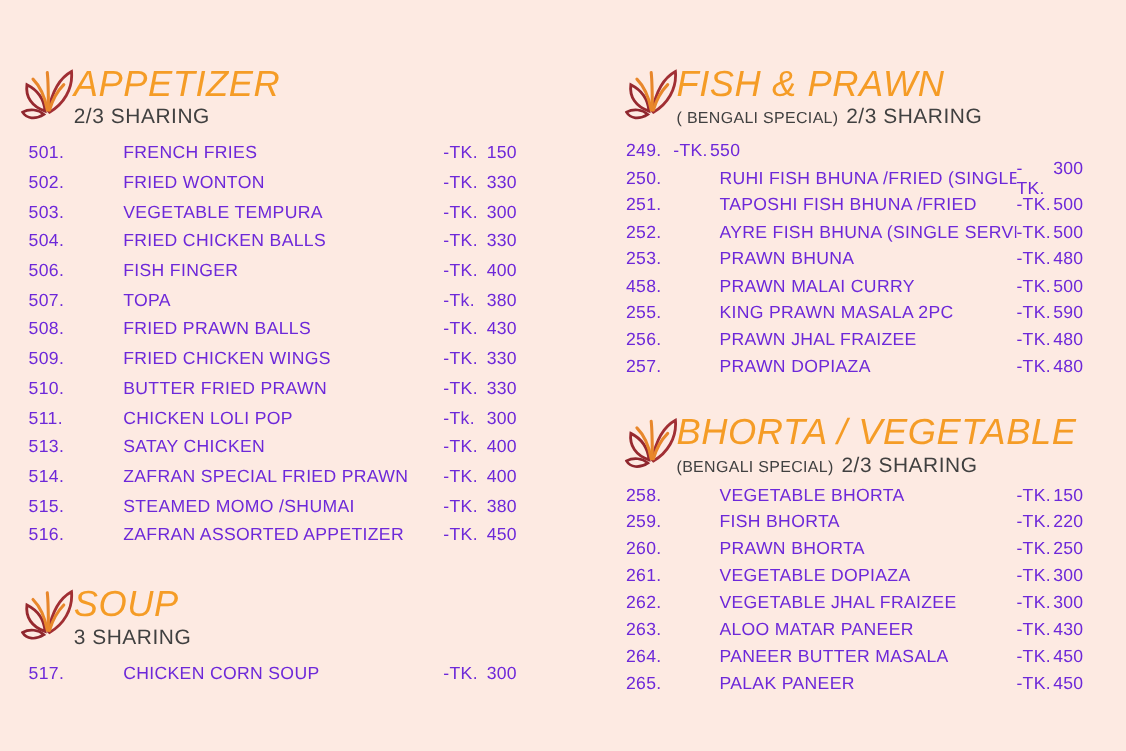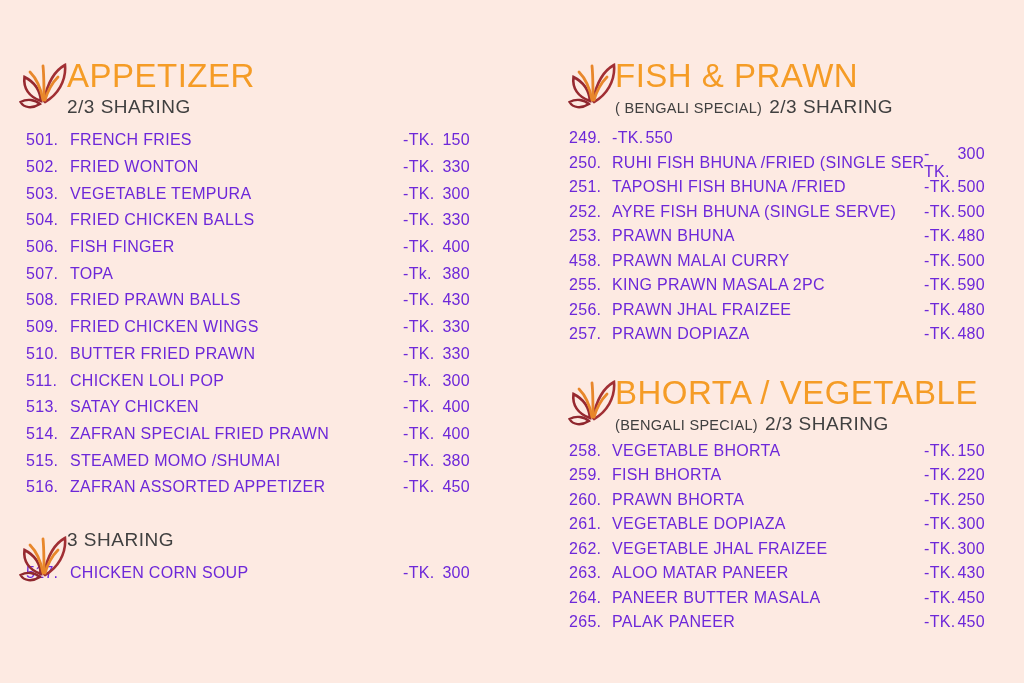--- a/index.html
+++ b/index.html
@@ -18,40 +18,40 @@
   #sec-soup{margin-top:28px;}
   #sec-fish{margin-top:56px;}
   #sec-bhorta{margin-top:26px;}
 
   .sec-head{position:relative;padding-left:41px;}
   .col-right .sec-head{padding-left:46px;}
   .flower{position:absolute;left:-7px;top:3px;width:48px;height:50px;}
   .col-right .flower{left:-1px;}
   .title{
     margin:0;font-weight:400;font-size:33px;line-height:40px;
-    color:#f59c26;letter-spacing:.5px;white-space:nowrap;
+    color:#f59c26;letter-spacing:.5px;white-space:nowrap;font-style:italic;
   }
   .subline{
     font-size:19px;line-height:22px;color:#404040;
     letter-spacing:.5px;white-space:nowrap;
   }
   .sub-small{font-size:14.5px;letter-spacing:.3px;margin-right:7px;}
 
   ul.items{list-style:none;margin:0;padding:0;}
   #sec-appetizer ul.items{margin-top:9px;}
   #sec-soup ul.items{margin-top:9px;}
   #sec-fish ul.items{margin-top:7px;}
   #sec-bhorta ul.items{margin-top:3px;}
 
   .row{display:flex;align-items:center;font-size:16px;letter-spacing:.3px;color:#6d28d9;}
   .col-left .row{height:26.7px;}
   .col-right .row{height:24.5px;}
   .num{width:44px;flex:none;}
   .col-right .num{width:43px;}
-  .nm{flex:1;white-space:nowrap;overflow:hidden;}
+  .nm{flex:1;white-space:nowrap;overflow:hidden;margin-left:42px;}
   .price{flex:none;display:flex;justify-content:space-between;}
   .col-left .price{width:67px;}
   .col-right .price{width:61px;}
   .price .val{text-align:right;}
 </style>
 </head>
 <body>
 
 <div class="col col-left">
 
@@ -195,20 +195,21 @@
     <g fill="none" stroke-linecap="round">
       <path d="M22 42 C10 38 4 29 5.5 18 C15.5 23 21 31 22 42 Z" stroke="#97292f" stroke-width="2.6"></path>
       <path d="M25 42 C28 26 35 12 46 6 C47.5 22 38.5 36 26 43 Z" stroke="#a12f34" stroke-width="2.6"></path>
       <path d="M21 45 C13 50 5 49 1.5 43 C8 39.5 16 40.5 21 45 Z" stroke="#8f272e" stroke-width="2.4"></path>
       <path d="M24 41 C22 30 18 20 11 13" stroke="#e8872b" stroke-width="2.8"></path>
       <path d="M25 41 C25 28 25 16 24 7" stroke="#e8872b" stroke-width="2.8"></path>
       <path d="M26 41 C29 31 33 24 39 18" stroke="#e8872b" stroke-width="2.8"></path>
     </g>
   </svg>
 </span>
+      <h1 class="title">SOUP</h1>
       <div class="subline"><span>3 SHARING</span></div>
     </header>
     <ul class="items">
         <li class="row">
           <span class="num">517.</span>
           <span class="nm">CHICKEN CORN SOUP</span>
           <span class="price">
             <span class="tk">-TK.</span>
             <span class="val">300</span>
           </span>

